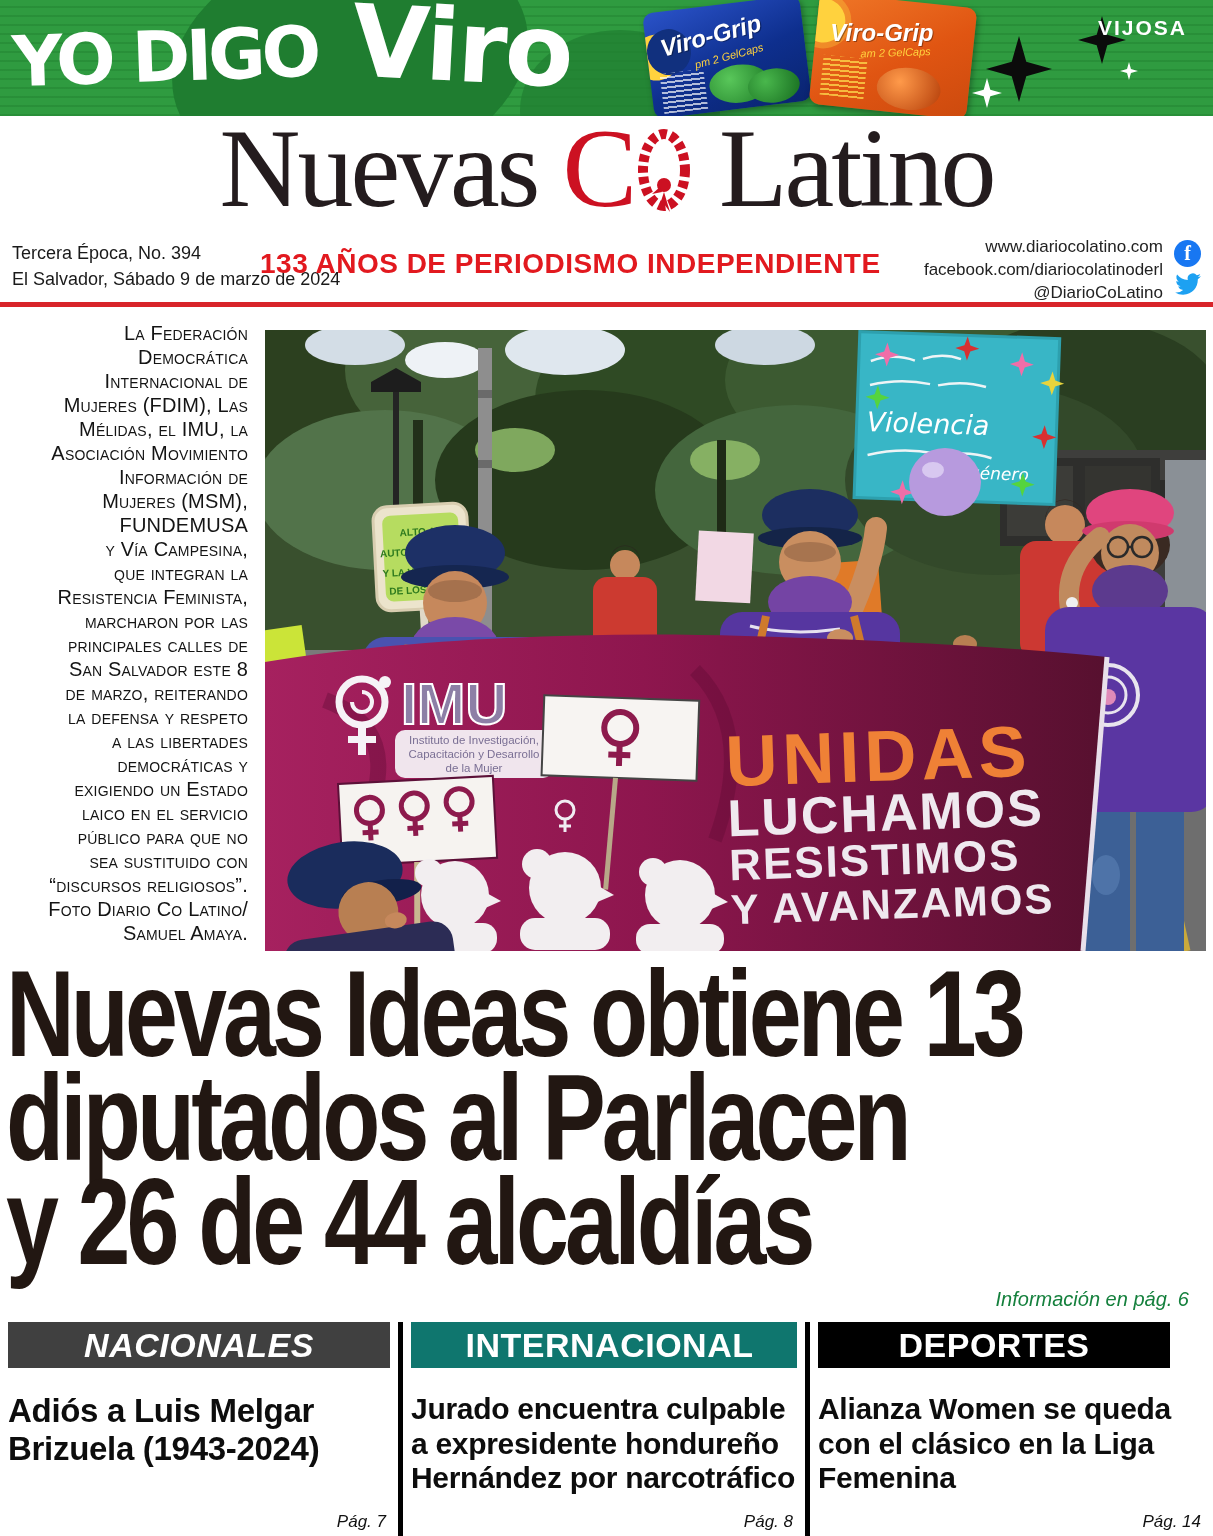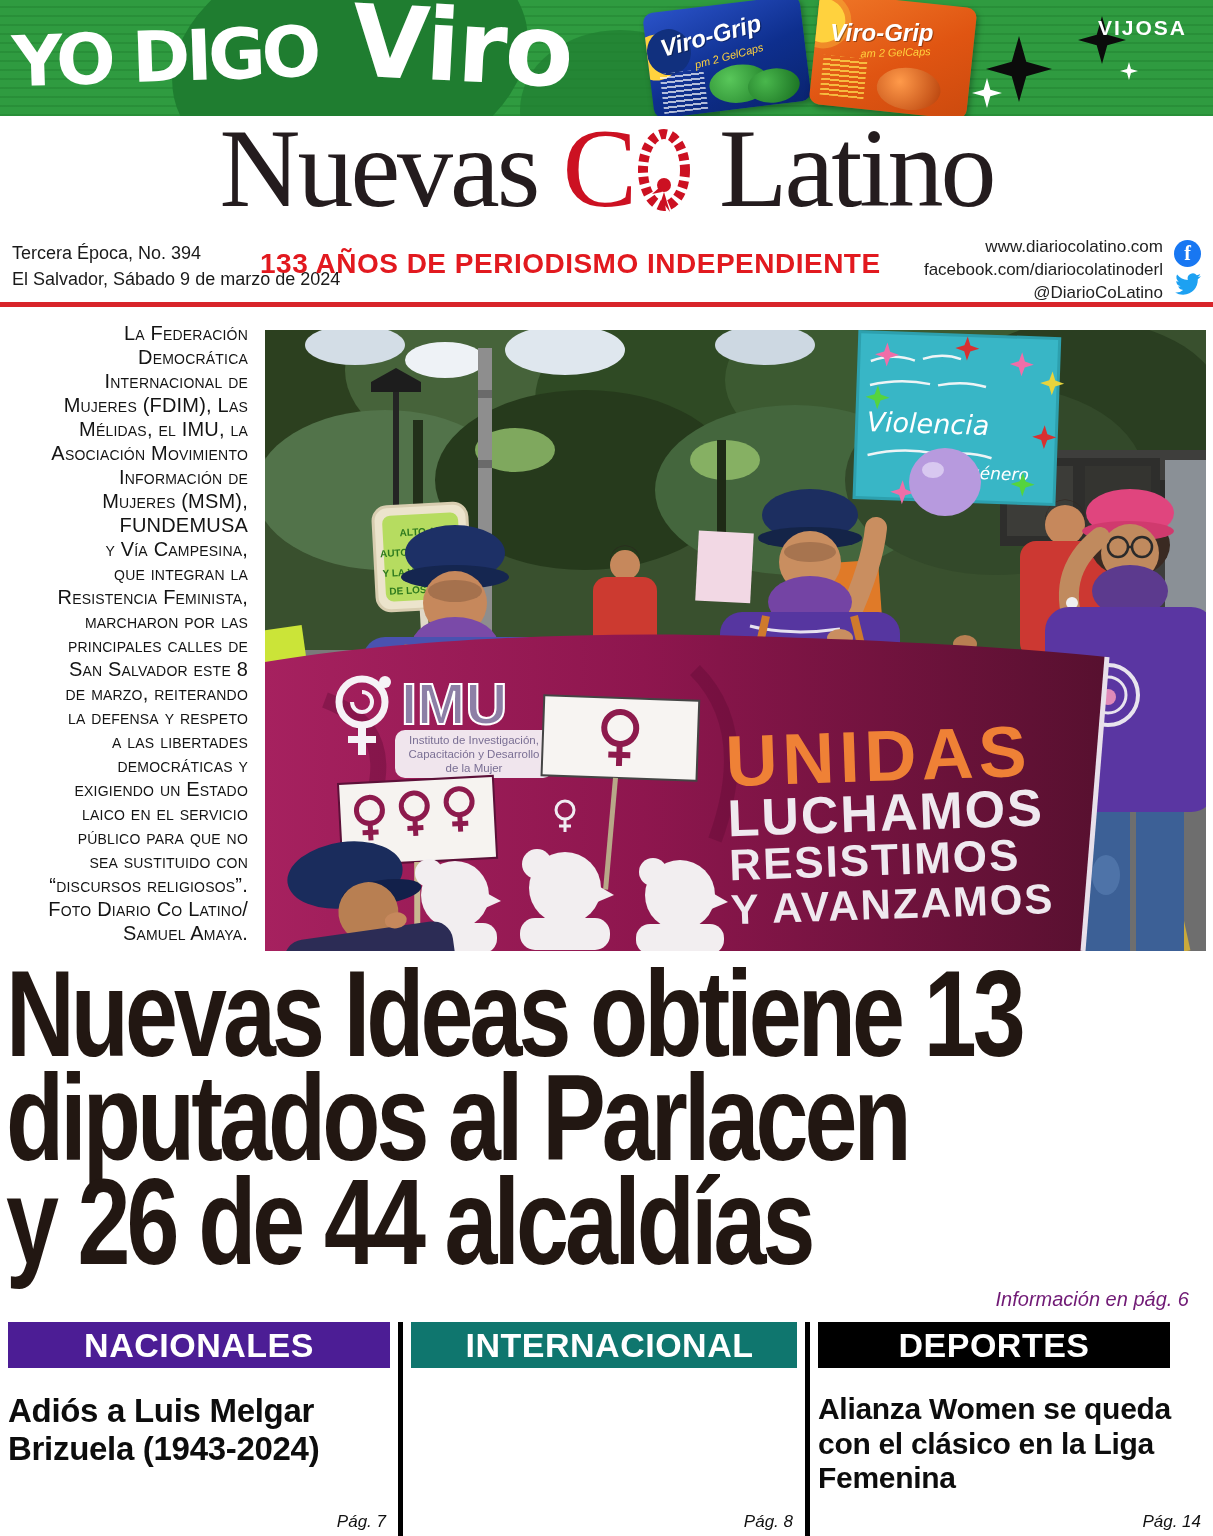--- a/index.html
+++ b/index.html
@@ -73,21 +73,21 @@
     font-size:20px; line-height:24px; color:#141414; font-variant:small-caps; letter-spacing:.2px; }
 
   
   .photo { position:absolute; left:265px; top:330px; width:941px; height:621px; overflow:hidden;
     background:#5a6b52; }
 
   
   .headline { position:absolute; left:6px; top:962px; color:#221712; }
   .hl-line { display:block; white-space:nowrap; font-size:122px; line-height:104px; font-weight:800;
     letter-spacing:-5px; transform:scaleX(0.78); transform-origin:left top; padding-right:14px; }
-  .info-ref { position:absolute; right:24px; top:1288px; font-style:italic; font-size:20px; color:#701a75; }
+  .info-ref { position:absolute; right:24px; top:1288px; font-style:italic; font-size:20px; color:#15803d; }
 
   
   .divider { position:absolute; top:1322px; width:5px; height:214px; background:#000; }
   .divider.d1 { left:398px; } .divider.d2 { left:805px; }
   .section { position:absolute; top:1322px; height:214px; }
   .section.c1 { left:8px;  width:382px; }
   .section.c2 { left:411px; width:386px; }
   .section.c3 { left:818px; width:387px; }
   .sec-header { height:46px; display:flex; align-items:center; justify-content:center;
     color:#fff; font-weight:700; font-size:34px; letter-spacing:.5px; }
@@ -516,26 +516,27 @@
     <span class="hl-line">Nuevas Ideas obtiene 13</span>
     <span class="hl-line">diputados al Parlacen</span>
     <span class="hl-line">y 26 de 44 alcaldías</span>
   </div>
   <div class="info-ref">Información en pág. 6</div>
 
   <div class="divider d1"></div>
   <div class="divider d2"></div>
 
   <div class="section c1">
-    <div class="sec-header" style="background: #4c1d95;">NACIONALES</div>
+    <div class="sec-header" style="background: #404040; font-style: italic;">NACIONALES</div>
     <div class="sec-teaser">Adiós a Luis Melgar Brizuela (1943-2024)</div>
     <div class="sec-page">Pág. 7</div>
   </div>
   <div class="section c2">
     <div class="sec-header" style="background: #0f766e; padding-left: 11px;">INTERNACIONAL</div>
+    <div class="sec-teaser">Jurado encuentra culpable a expresidente hondureño Hernández por narcotráfico</div>
     <div class="sec-page">Pág. 8</div>
   </div>
   <div class="section c3">
     <div class="sec-header" style="background: #000000;">DEPORTES</div>
     <div class="sec-teaser">Alianza Women se queda con el clásico en la Liga Femenina</div>
     <div class="sec-page">Pág. 14</div>
   </div>
 
 </div>
 

